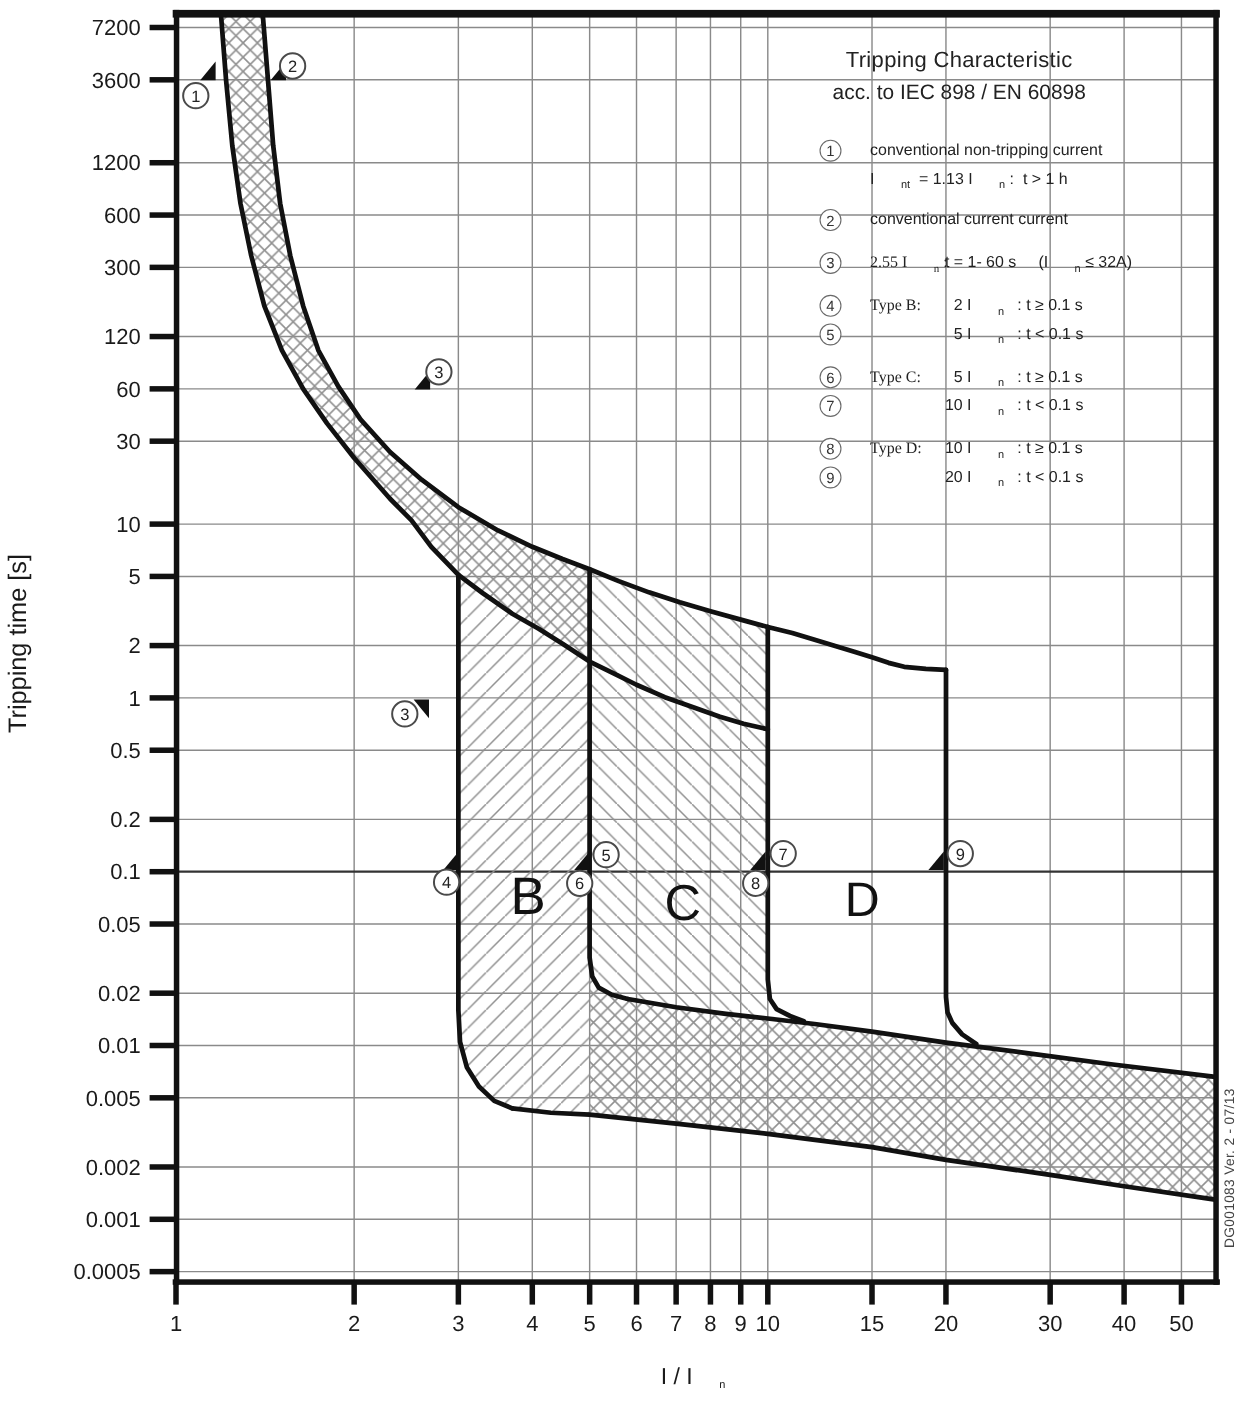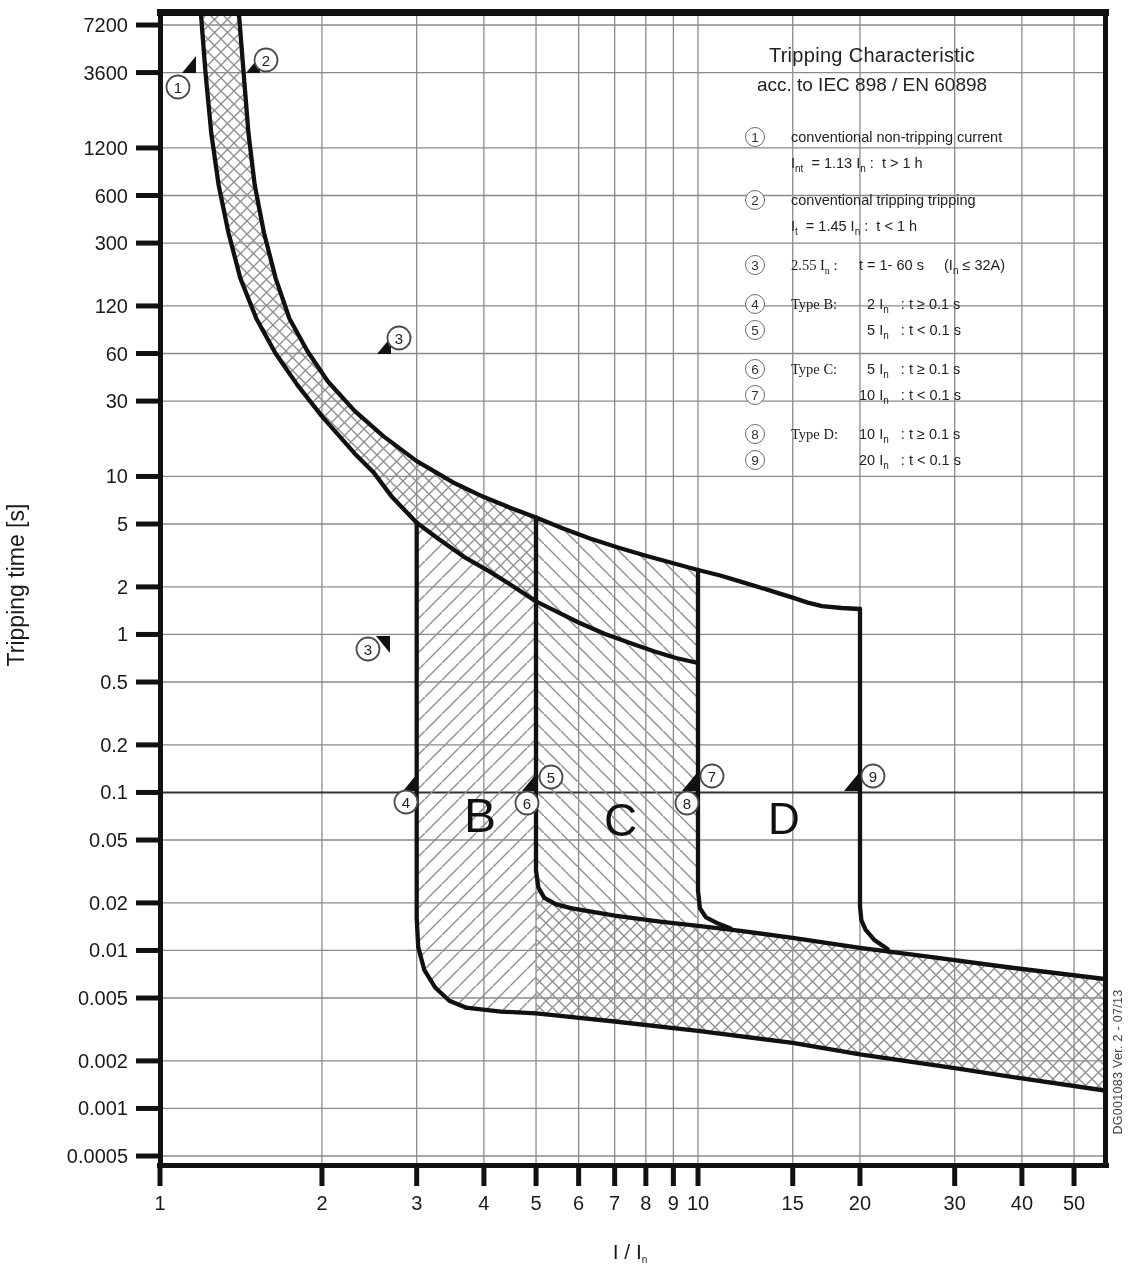--- a/index.html
+++ b/index.html
@@ -11,21 +11,21 @@
   #title-block{left:707px;top:44px;width:330px;text-align:center;}
   #title-main{font-size:20px;letter-spacing:.3px;color:#222;}
   #title-sub{font-size:19px;margin-top:7px;color:#222;}
   #legend{left:737px;top:122px;width:382px;font-size:14.5px;color:#222;}
   .lg-row{position:relative;padding-left:54px;margin-top:5px;line-height:21px;white-space:pre;}
   .lg-row.gap1{margin-top:16px;}
   .lg-row.gap2{margin-top:18px;}
   .lg-circ{position:absolute;left:8px;top:0;width:20px;height:20px;border:1.6px solid #6a6a6a;
            border-radius:50%;text-align:center;line-height:19px;font-size:13.5px;color:#333;background:#fff;box-sizing:border-box;}
   .lg-label{display:inline-block;width:68px;font-family:Liberation Serif, serif;}
-  sub{font-size:10px;vertical-align:-4px;line-height:0;}
+  sub{font-size:10px;vertical-align:-4px;line-height:0;margin-left:24px;}
   #y-title{left:-94px;top:572px;width:220px;height:26px;text-align:center;font-size:23px;
            transform:rotate(-90deg);}
   #x-title{left:560px;top:1240px;width:140px;text-align:center;font-size:21px;}
   #side-note{left:1012px;top:1054px;width:214px;height:16px;text-align:center;font-size:12.5px;
              color:#444;transform:rotate(-90deg);letter-spacing:.3px;}
   .region-label{position:absolute;color:#111;}
   #region-b{left:464px;top:788px;font-size:48px;}
   #region-c{left:604px;top:793px;font-size:46px;}
   #region-d{left:768px;top:794px;font-size:44px;}
 </style>
@@ -223,22 +223,21 @@
 
   <div class="ovl" id="title-block">
     <div id="title-main">Tripping Characteristic</div>
     <div id="title-sub">acc. to IEC 898 / EN 60898</div>
   </div>
 
   <div class="ovl" id="legend">
     <div id="legend-rows">
         <div class="lg-row "><span class="lg-circ">1</span><span class="lg-val"><span>conventional non-tripping current</span></span></div>
         <div class="lg-row "><span class="lg-val"><span>I</span><sub>nt</sub><span>  = 1.13 I</span><sub>n</sub><span> :  t &gt; 1 h</span></span></div>
-        <div class="lg-row gap1"><span class="lg-circ">2</span><span class="lg-val"><span>conventional tripping tripping</span></span></div>
-        <div class="lg-row "><span class="lg-val"><span>I</span><sub>t</sub><span>  = 1.45 I</span><sub>n</sub><span> :  t &lt; 1 h</span></span></div>
+        <div class="lg-row gap1"><span class="lg-circ">2</span><span class="lg-val"><span>conventional current current</span></span></div>
         <div class="lg-row gap2"><span class="lg-circ">3</span><span class="lg-label"><span>2.55 I</span><sub>n</sub><span> :</span></span><span class="lg-val"><span>t = 1- 60 s     (I</span><sub>n</sub><span> ≤ 32A)</span></span></div>
         <div class="lg-row gap2"><span class="lg-circ">4</span><span class="lg-label"><span>Type B:</span></span><span class="lg-val"><span>  2 I</span><sub>n</sub><span>   : t ≥ 0.1 s</span></span></div>
         <div class="lg-row "><span class="lg-circ">5</span><span class="lg-label"><span></span></span><span class="lg-val"><span>  5 I</span><sub>n</sub><span>   : t &lt; 0.1 s</span></span></div>
         <div class="lg-row gap2"><span class="lg-circ">6</span><span class="lg-label"><span>Type C:</span></span><span class="lg-val"><span>  5 I</span><sub>n</sub><span>   : t ≥ 0.1 s</span></span></div>
         <div class="lg-row "><span class="lg-circ">7</span><span class="lg-label"><span></span></span><span class="lg-val"><span>10 I</span><sub>n</sub><span>   : t &lt; 0.1 s</span></span></div>
         <div class="lg-row gap2"><span class="lg-circ">8</span><span class="lg-label"><span>Type D:</span></span><span class="lg-val"><span>10 I</span><sub>n</sub><span>   : t ≥ 0.1 s</span></span></div>
         <div class="lg-row "><span class="lg-circ">9</span><span class="lg-label"><span></span></span><span class="lg-val"><span>20 I</span><sub>n</sub><span>   : t &lt; 0.1 s</span></span></div>
       </div>
   </div>
 

